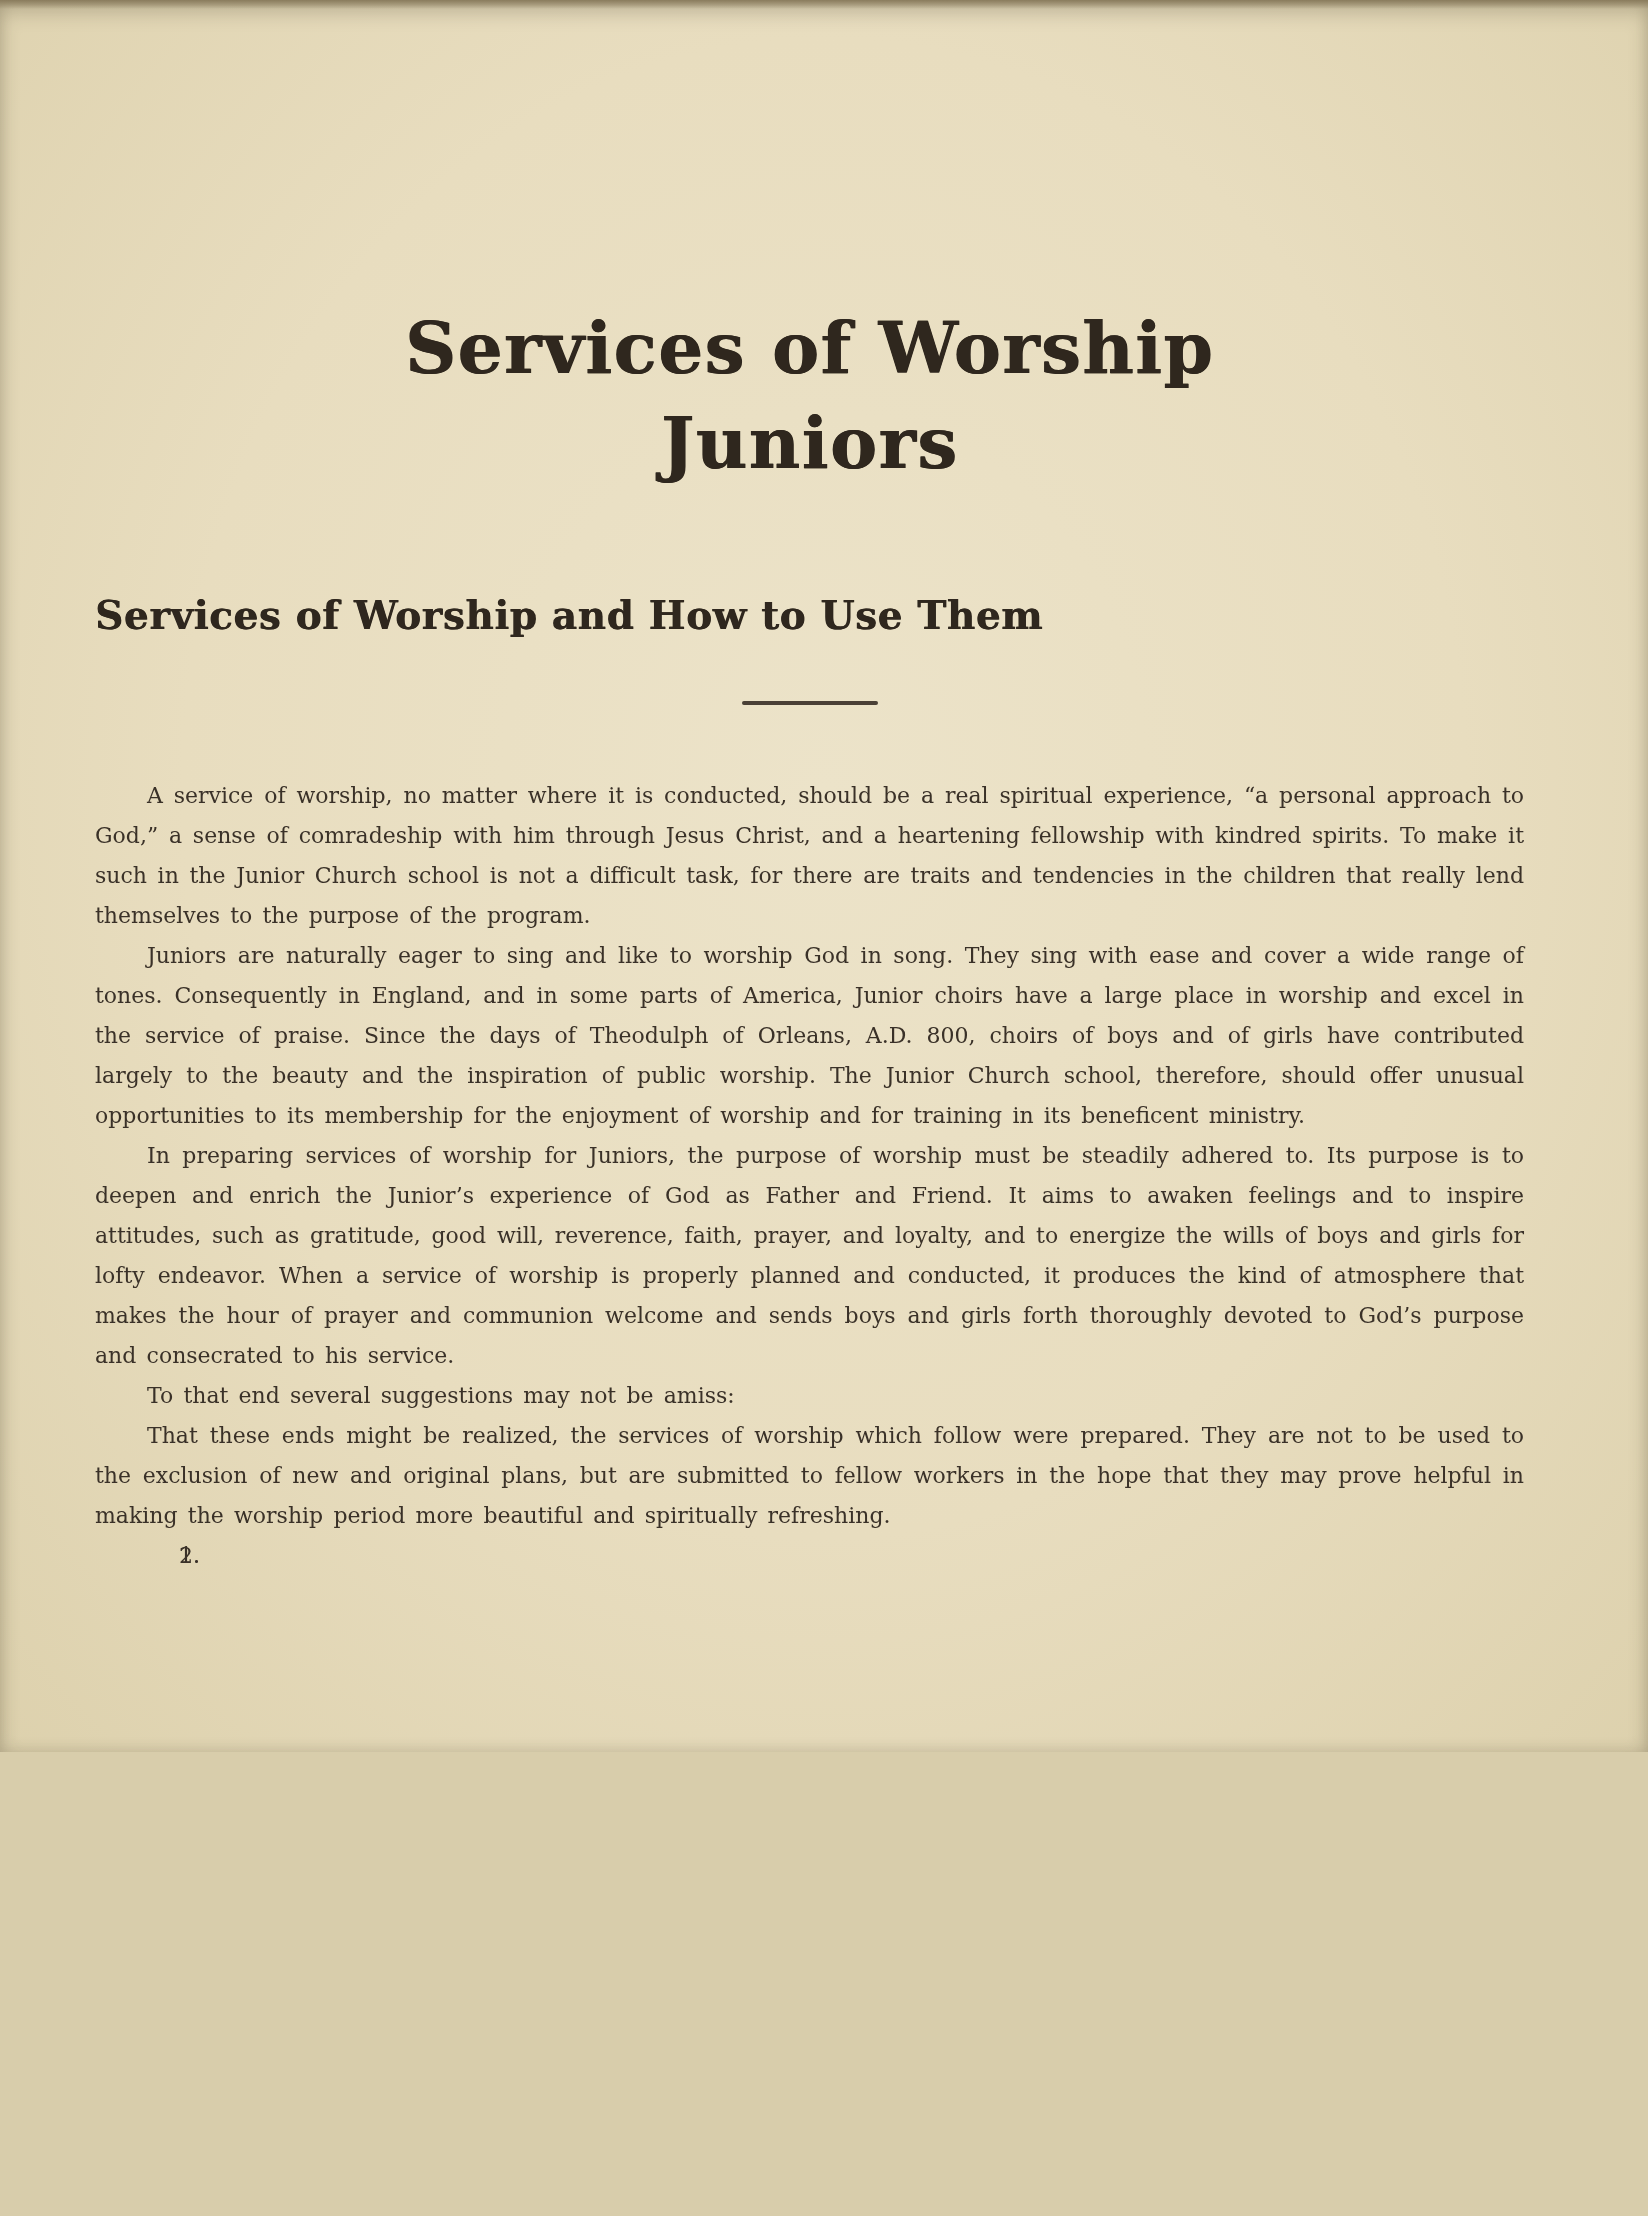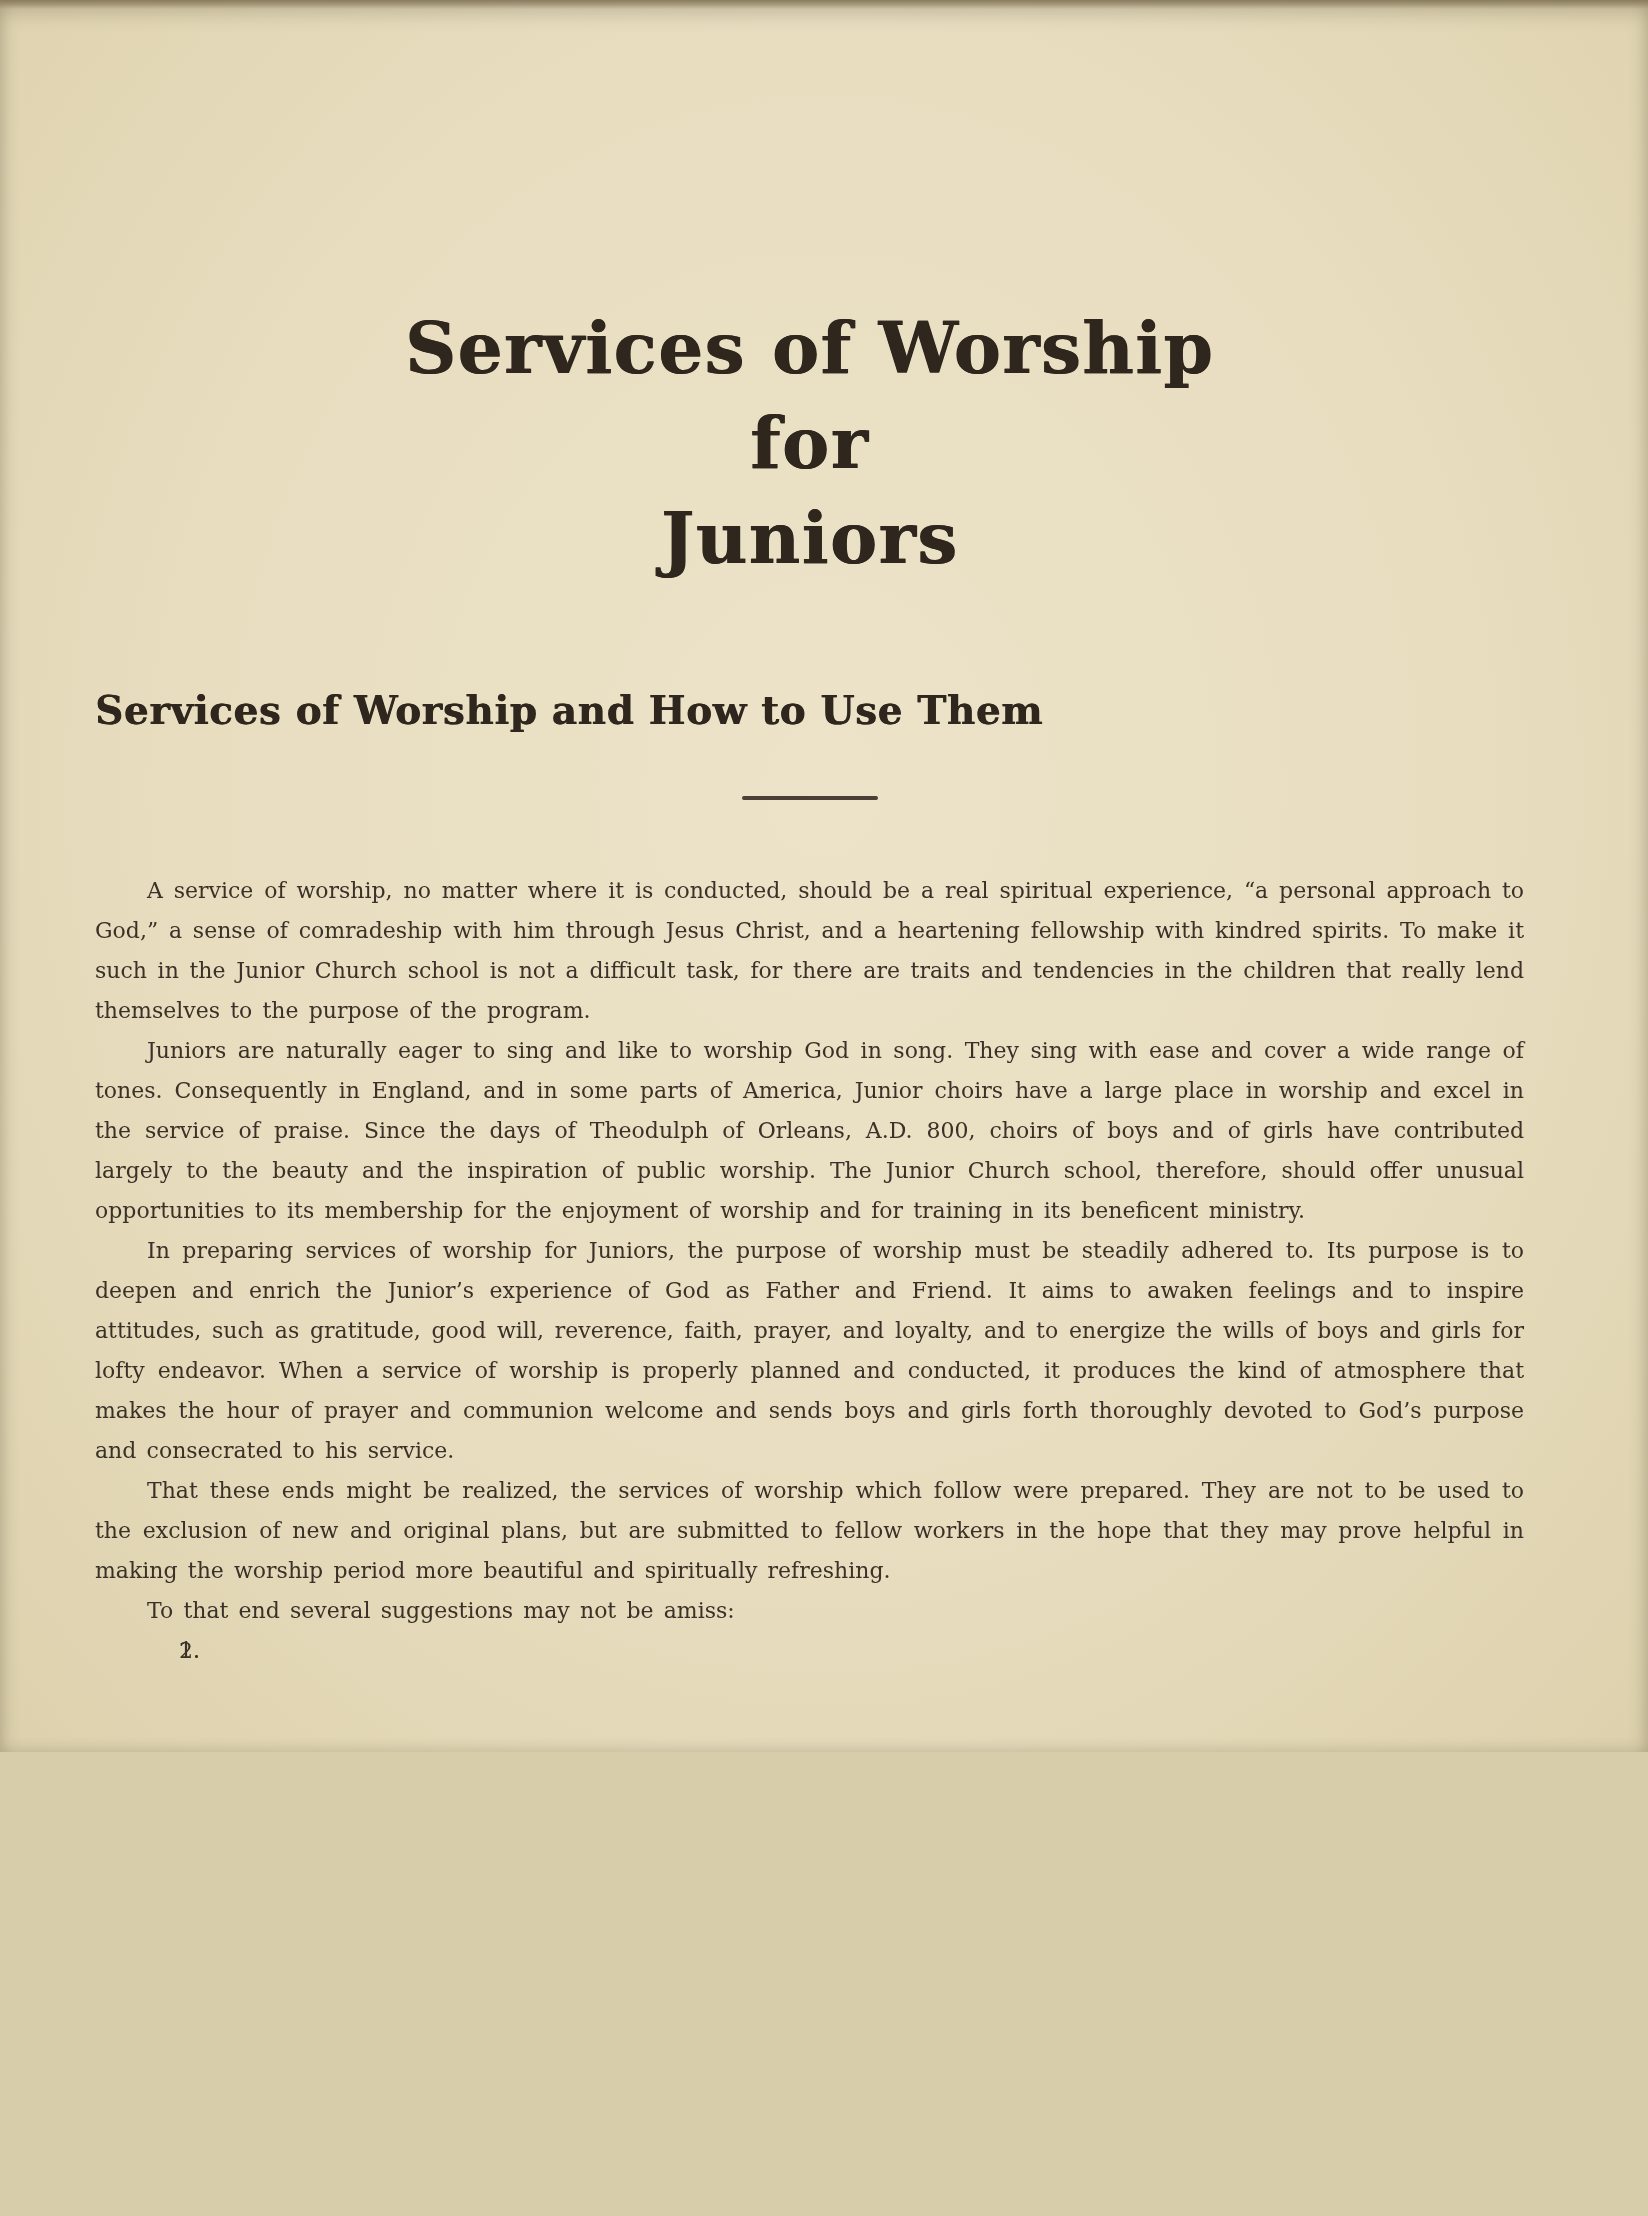--- a/index.html
+++ b/index.html
@@ -100,34 +100,33 @@
   }
 </style>
 </head>
 <body>
 
 <div class="page">
   <div class="edge-top"></div>
 
   <div class="title-block">
     <div class="title-line">Services of Worship</div>
-    <div class="title-line">for</div>
     <div class="title-line">Juniors</div>
   </div>
 
   <div class="subtitle">Services of Worship and How to Use Them</div>
 
   <div class="rule"></div>
 
   <div class="body-text">
     <p>A service of worship, no matter where it is conducted, should be a real spiritual experience, “a personal approach to God,” a sense of comradeship with him through Jesus Christ, and a heartening fellowship with kindred spirits.  To make it such in the Junior Church school is not a difficult task, for there are traits and tendencies in the children that really lend themselves to the purpose of the program.</p>
     <p>Juniors are naturally eager to sing and like to worship God in song.  They sing with ease and cover a wide range of tones.  Consequently in England, and in some parts of America, Junior choirs have a large place in worship and excel in the service of praise.  Since the days of Theodulph of Orleans, A.D. 800, choirs of boys and of girls have contributed largely to the beauty and the inspiration of public worship. The Junior Church school, therefore, should offer unusual opportunities to its membership for the enjoyment of worship and for training in its beneficent ministry.</p>
     <p>In preparing services of worship for Juniors, the purpose of worship must be steadily adhered to.  Its purpose is to deepen and enrich the Junior’s experience of God as Father and Friend.  It aims to awaken feelings and to inspire attitudes, such as gratitude, good will, reverence, faith, prayer, and loyalty, and to energize the wills of boys and girls for lofty endeavor.  When a service of worship is properly planned and conducted, it produces the kind of atmosphere that makes the hour of prayer and communion welcome and sends boys and girls forth thoroughly devoted to God’s purpose and consecrated to his service.</p>
+    <p>To that end several suggestions may not be amiss:</p>
     <p>That these ends might be realized, the services of worship which follow were prepared. They are not to be used to the exclusion of new and original plans, but are submitted to fellow workers in the hope that they may prove helpful in making the worship period more beautiful and spiritually refreshing.</p>
-    <p>To that end several suggestions may not be amiss:</p>
 
     <div class="list-item">
       <span class="list-num">1.</span>
     </div>
 
     <div class="list-item fill">
       <span class="list-num">2.</span>
     </div>
   </div>
 

